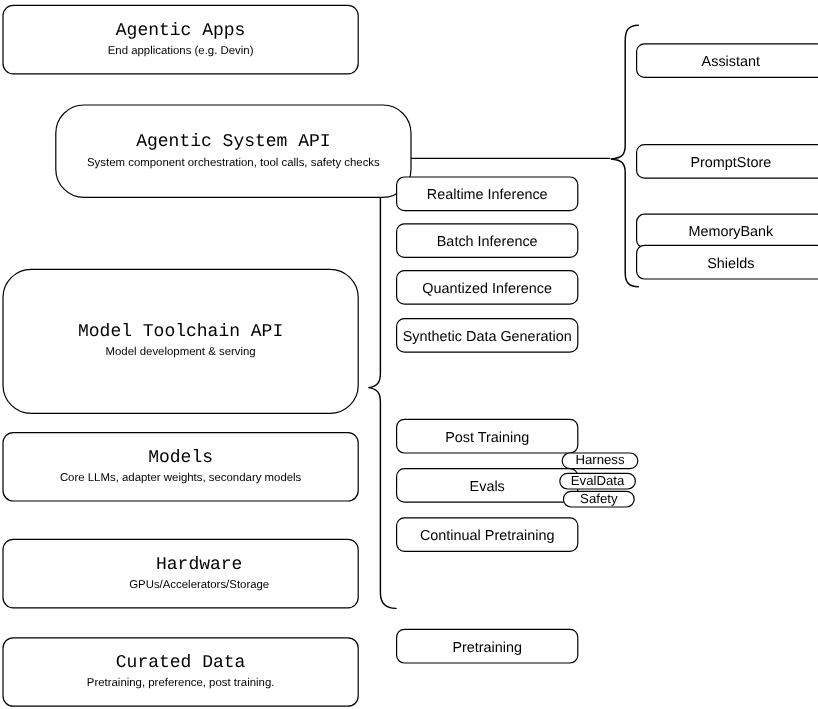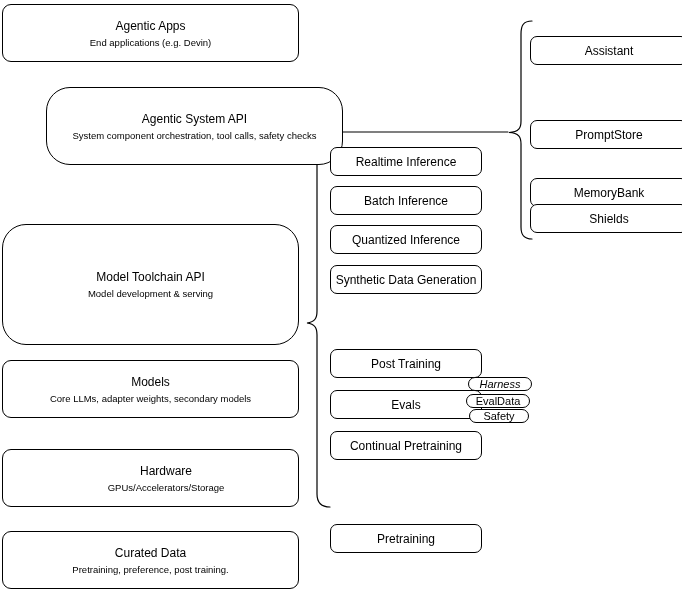--- a/index.html
+++ b/index.html
@@ -34,23 +34,24 @@
     flex-direction: column;
     align-items: center;
     justify-content: center;
     text-align: center;
     z-index: 1;
   }
   .layer-box.big-radius {
     border-radius: 24px;
   }
   .layer-title {
-    font-size: 12px;
+    font-size: 15px;
     line-height: 16px;
     white-space: nowrap;
+    font-family: Liberation Mono, monospace;
   }
   .layer-subtitle {
     font-size: 9.5px;
     line-height: 12px;
     margin-top: 3px;
     white-space: nowrap;
   }
   .node {
     position: absolute;
     box-sizing: border-box;
@@ -133,21 +134,21 @@
 
   <div class="node mid-node" style="top:147px;">Realtime Inference</div>
   <div class="node mid-node" style="top:186px;">Batch Inference</div>
   <div class="node mid-node" style="top:225px;">Quantized Inference</div>
   <div class="node mid-node" style="top:265px;">Synthetic Data Generation</div>
   <div class="node mid-node" style="top:349px;">Post Training</div>
   <div class="node mid-node" style="top:390px;">Evals</div>
   <div class="node mid-node" style="top:431px;">Continual Pretraining</div>
   <div class="node mid-node" style="top:476px;margin-top:48px;">Pretraining</div>
 
-  <div class="pill" style="left:468px;top:377px;width:64px;height:14px;font-style:italic;">Harness</div>
+  <div class="pill" style="left:468px;top:377px;width:64px;height:14px;">Harness</div>
   <div class="pill" style="left:466px;top:394px;width:64px;height:14px;">EvalData</div>
   <div class="pill" style="left:469px;top:409px;width:60px;height:14px;">Safety</div>
 
   <div class="node right-node" style="top:36px;">Assistant</div>
   <div class="node right-node" style="top:120px;">PromptStore</div>
   <div class="node right-node" style="top:178px;">MemoryBank</div>
   <div class="node right-node" style="top:204px;">Shields</div>
 
 </div>
 

